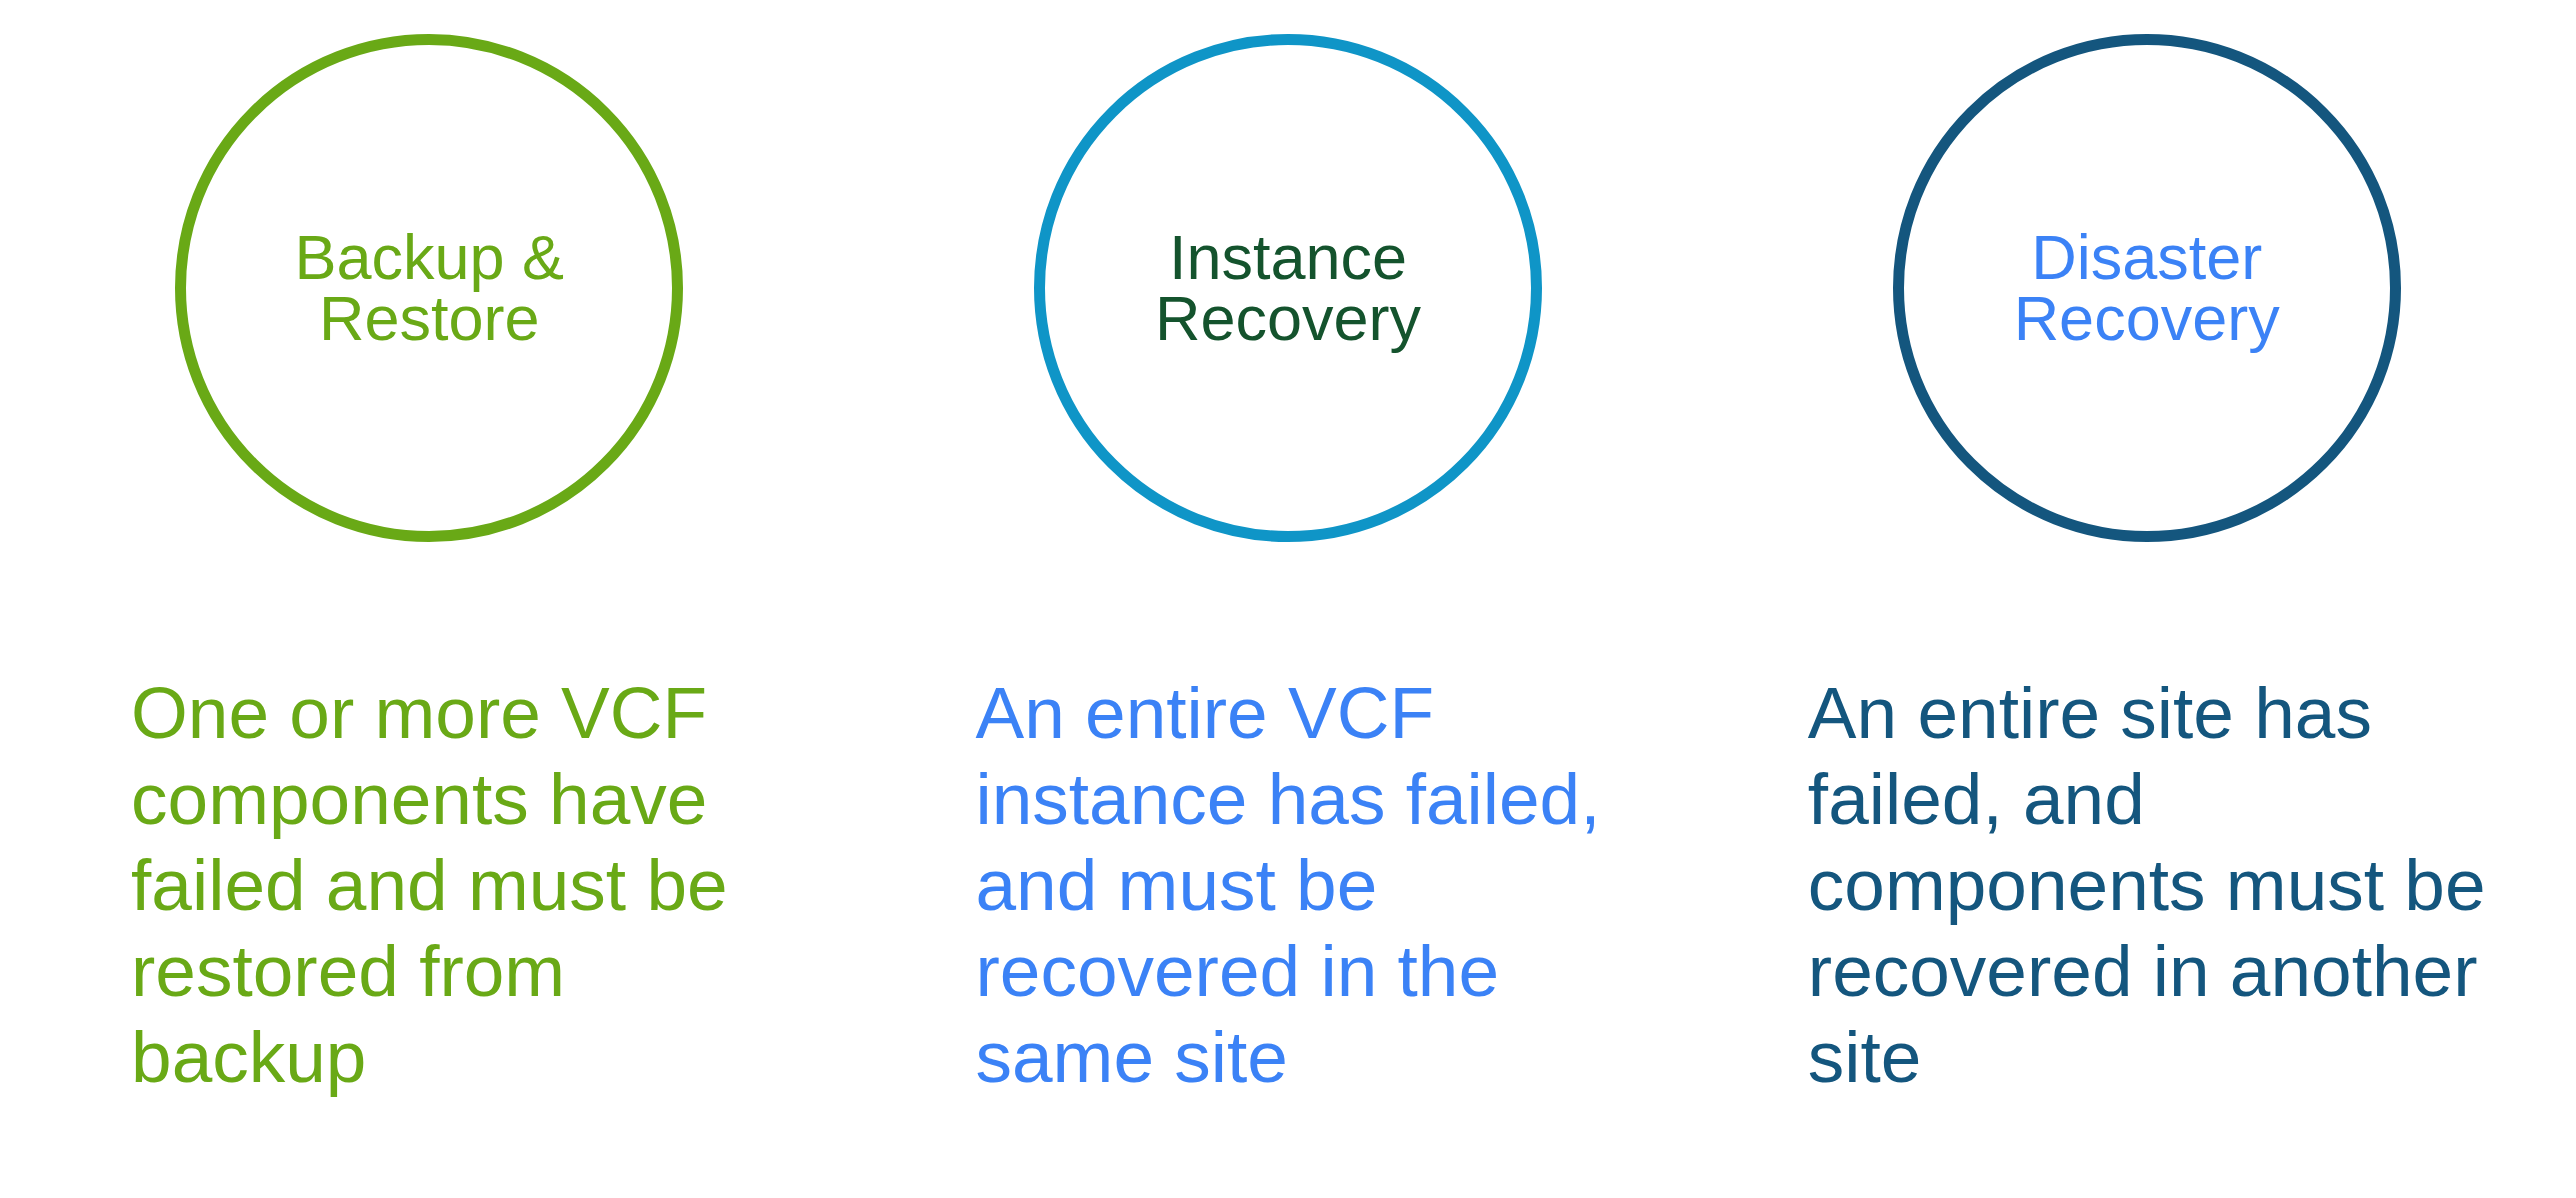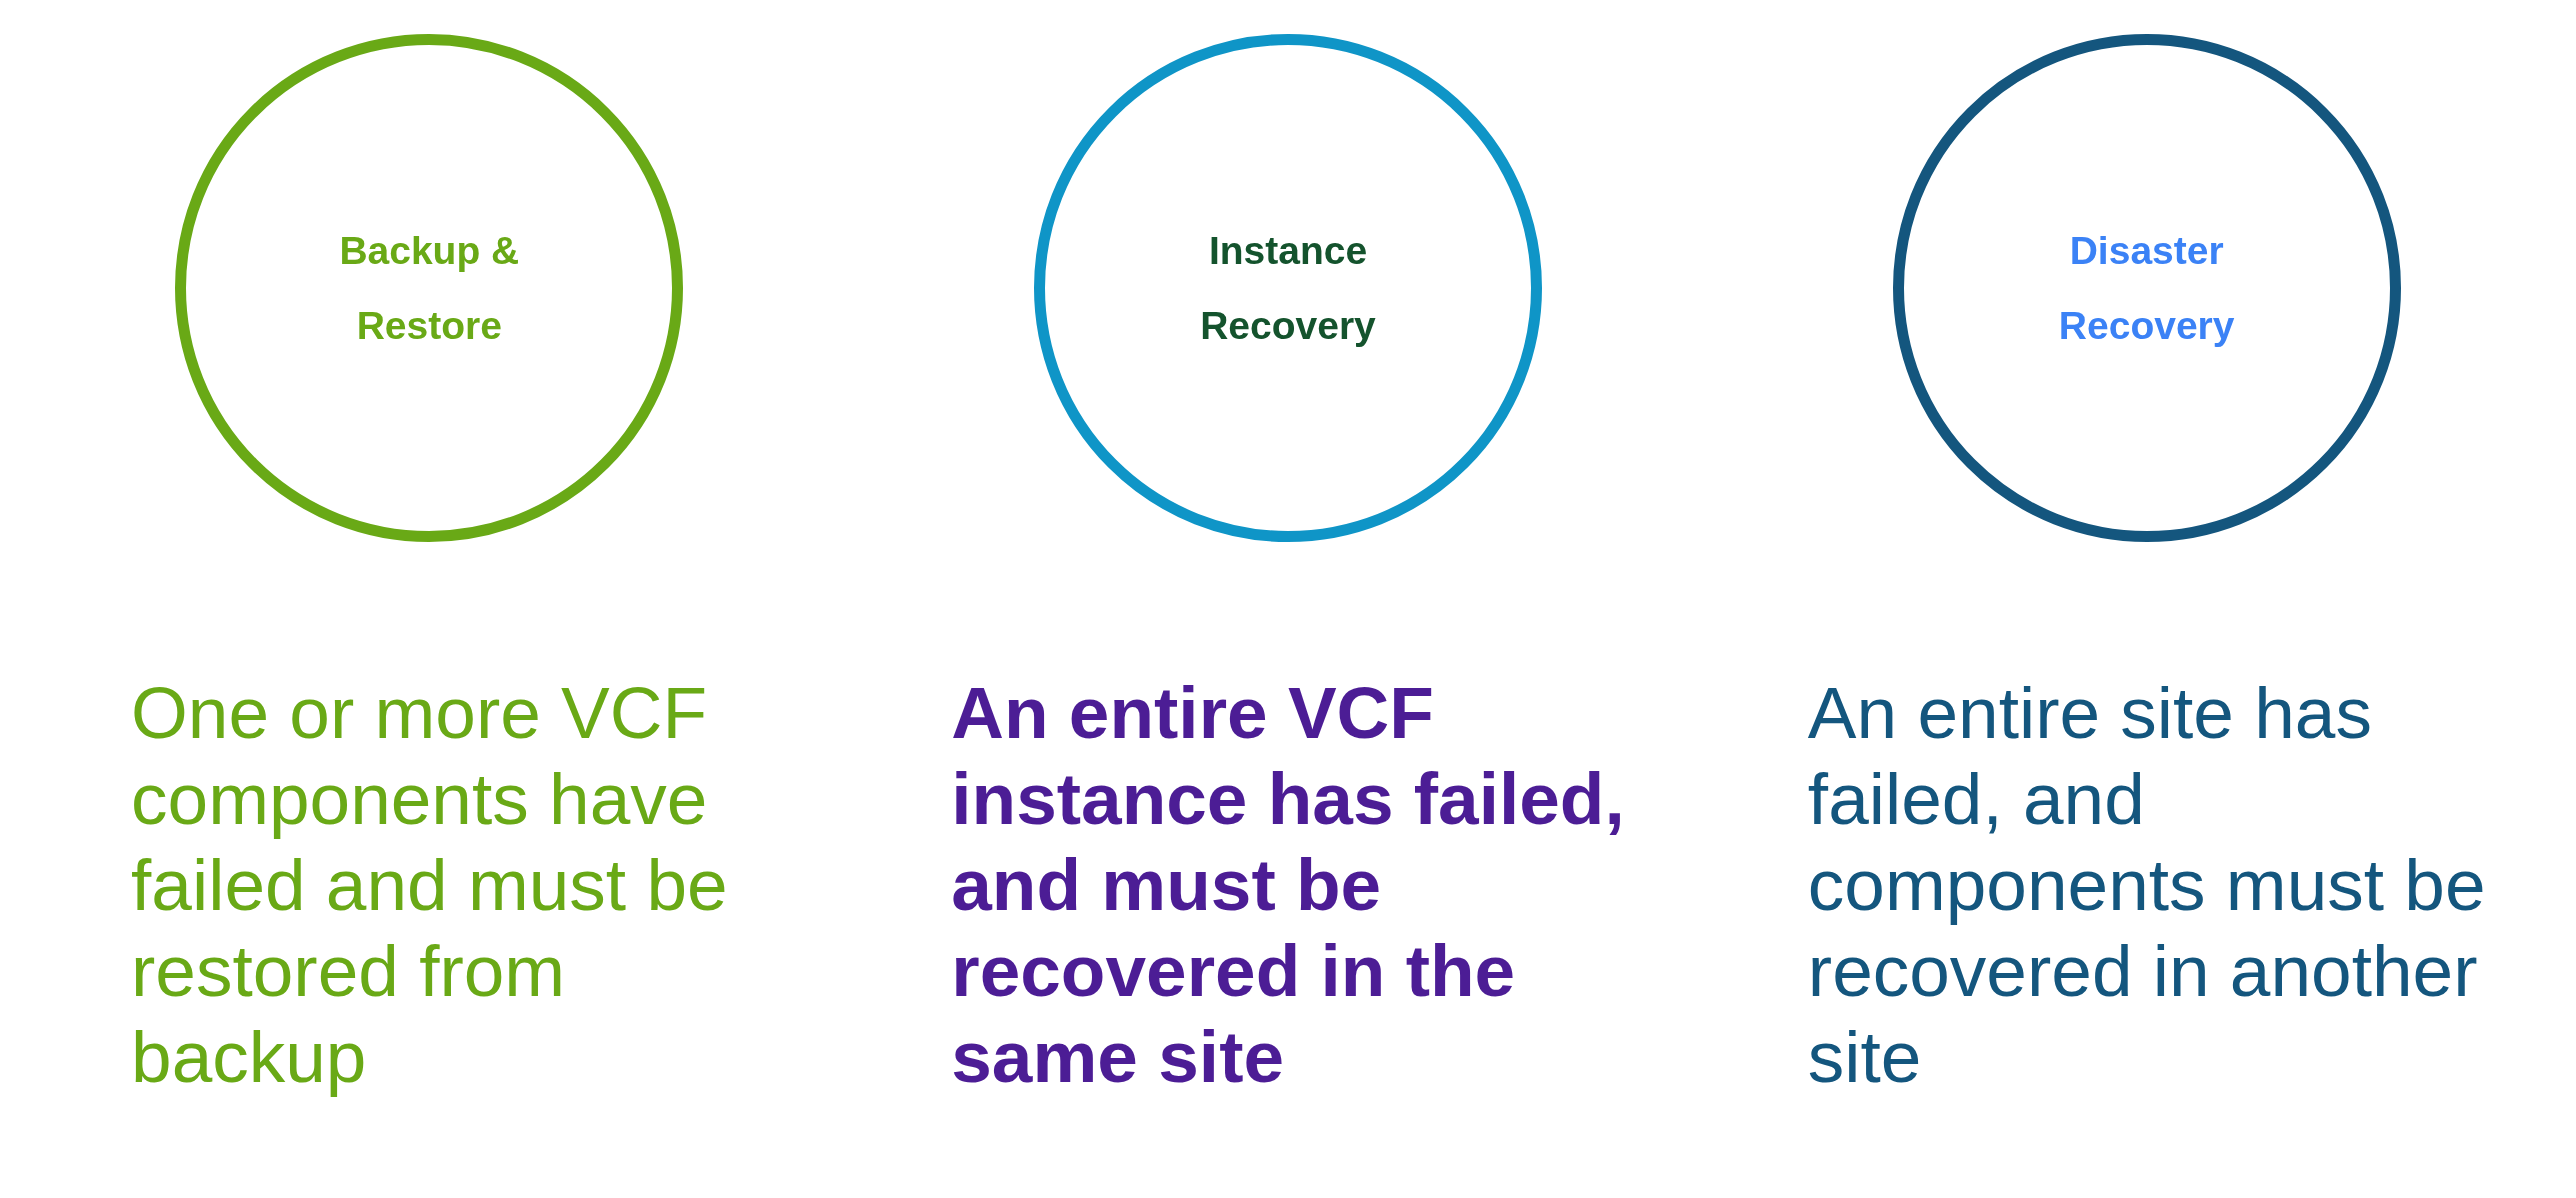--- a/index.html
+++ b/index.html
@@ -27,25 +27,25 @@
     width: 508px;
     height: 508px;
     border: 11.5px solid #888888; 
     border-radius: 50%;
     display: flex;
     align-items: center;
     justify-content: center;
     background: #ffffff;
   }
   .circle-label {
-    font-size: 39px;
-    line-height: 75px;
+    font-size: 63px;
+    line-height: 61px;
     text-align: center;
     white-space: pre-line;
-    font-weight: 700;
+    font-weight: 400;
   }
   .description {
     margin-top: 128px;
     font-size: 73px;
     line-height: 86px;
     text-align: left;
     white-space: pre-line;
     font-weight: 400;
   }
 </style>
@@ -64,21 +64,21 @@
 failed and must be
 restored from
 backup</div>
   </div>
 
   <div class="panel">
     <div class="circle" style="border-color: rgb(15, 149, 199);">
       <div class="circle-label" style="color: #14532d;">Instance
 Recovery</div>
     </div>
-    <div class="description" style="color: #4c1d95; font-weight: bold;">An entire VCF
+    <div class="description" style="color: #3b82f6;">An entire VCF
 instance has failed,
 and must be
 recovered in the
 same site</div>
   </div>
 
   <div class="panel">
     <div class="circle" style="border-color: rgb(20, 86, 126);">
       <div class="circle-label" style="color: #3b82f6;">Disaster
 Recovery</div>

